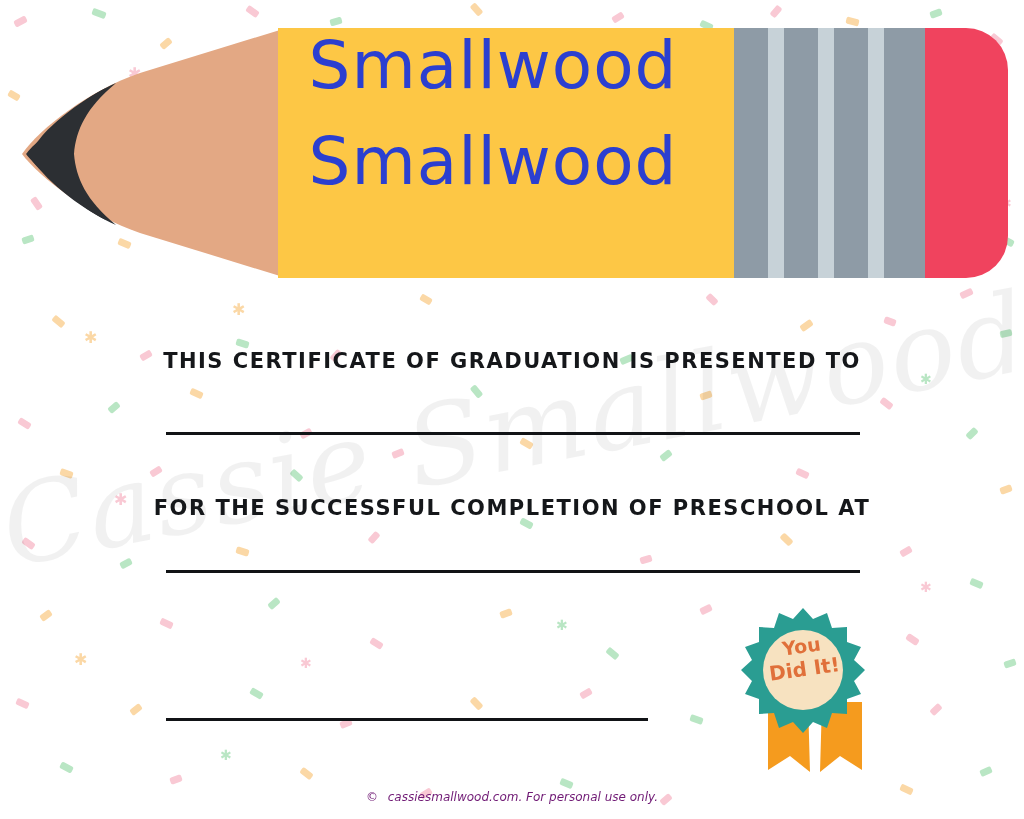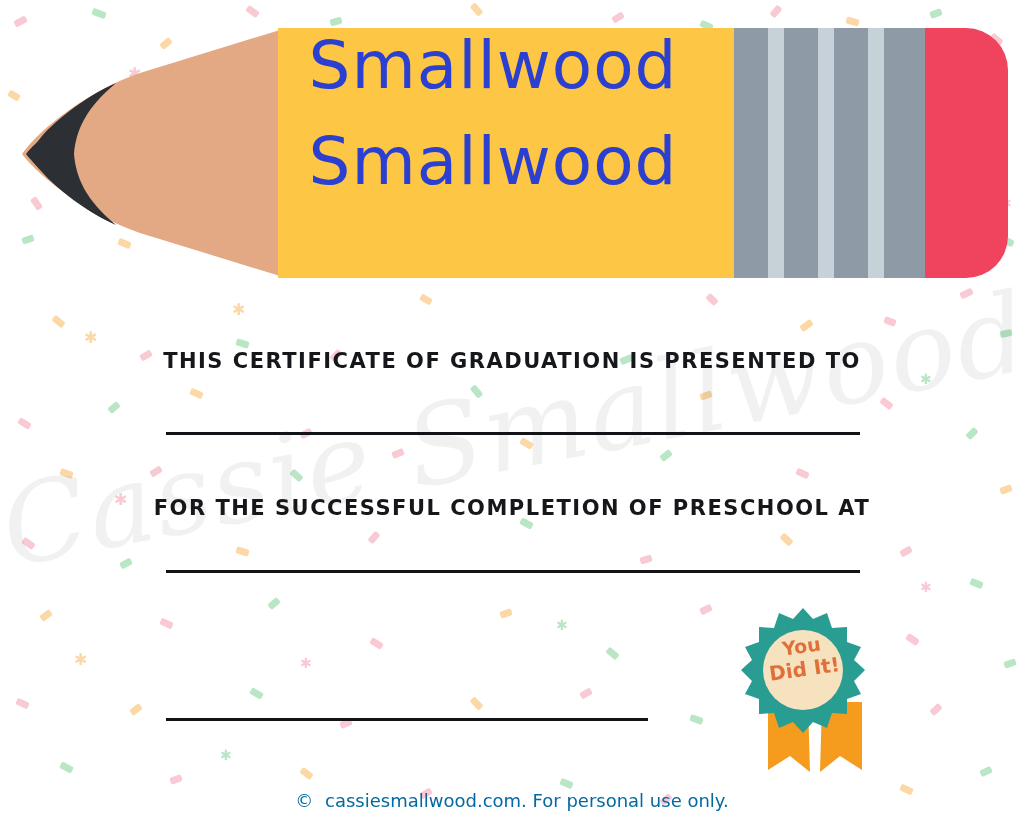--- a/index.html
+++ b/index.html
@@ -158,23 +158,24 @@
     letter-spacing: 1.3px;
     color: #15171a;
   }
   .footer {
     position: absolute;
     left: 0;
     top: 790px;
     width: 100%;
     text-align: center;
     font-family: "DejaVu Sans", sans-serif;
-    font-size: 18px;
-    color: #0369a1;
+    font-size: 12px;
+    color: #701a75;
     z-index: 3;
+    font-style: italic;
   }
   .footer .copy {
     display: inline-block;
     margin-right: 6px;
   }
 
   
   .badge {
     position: absolute;
     left: 738px;

